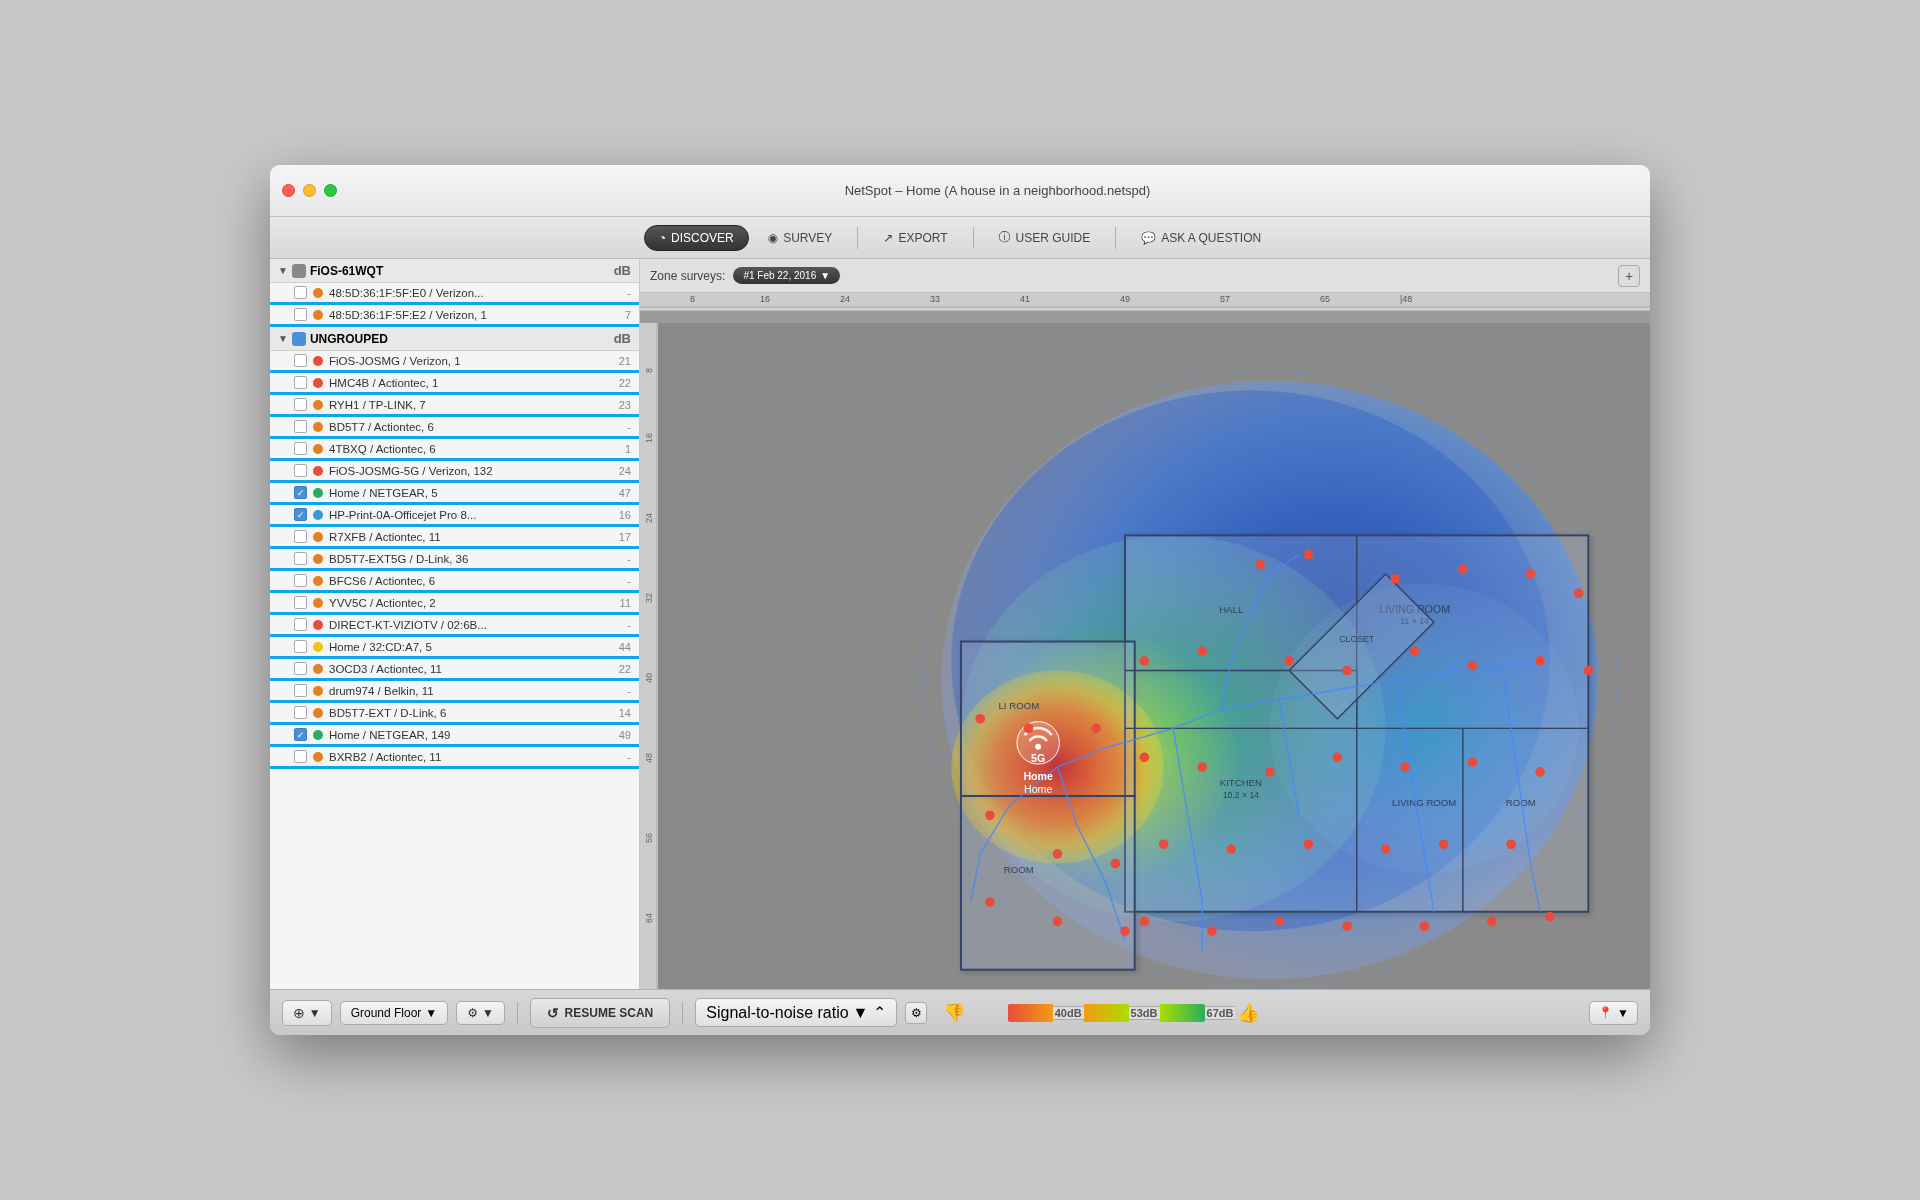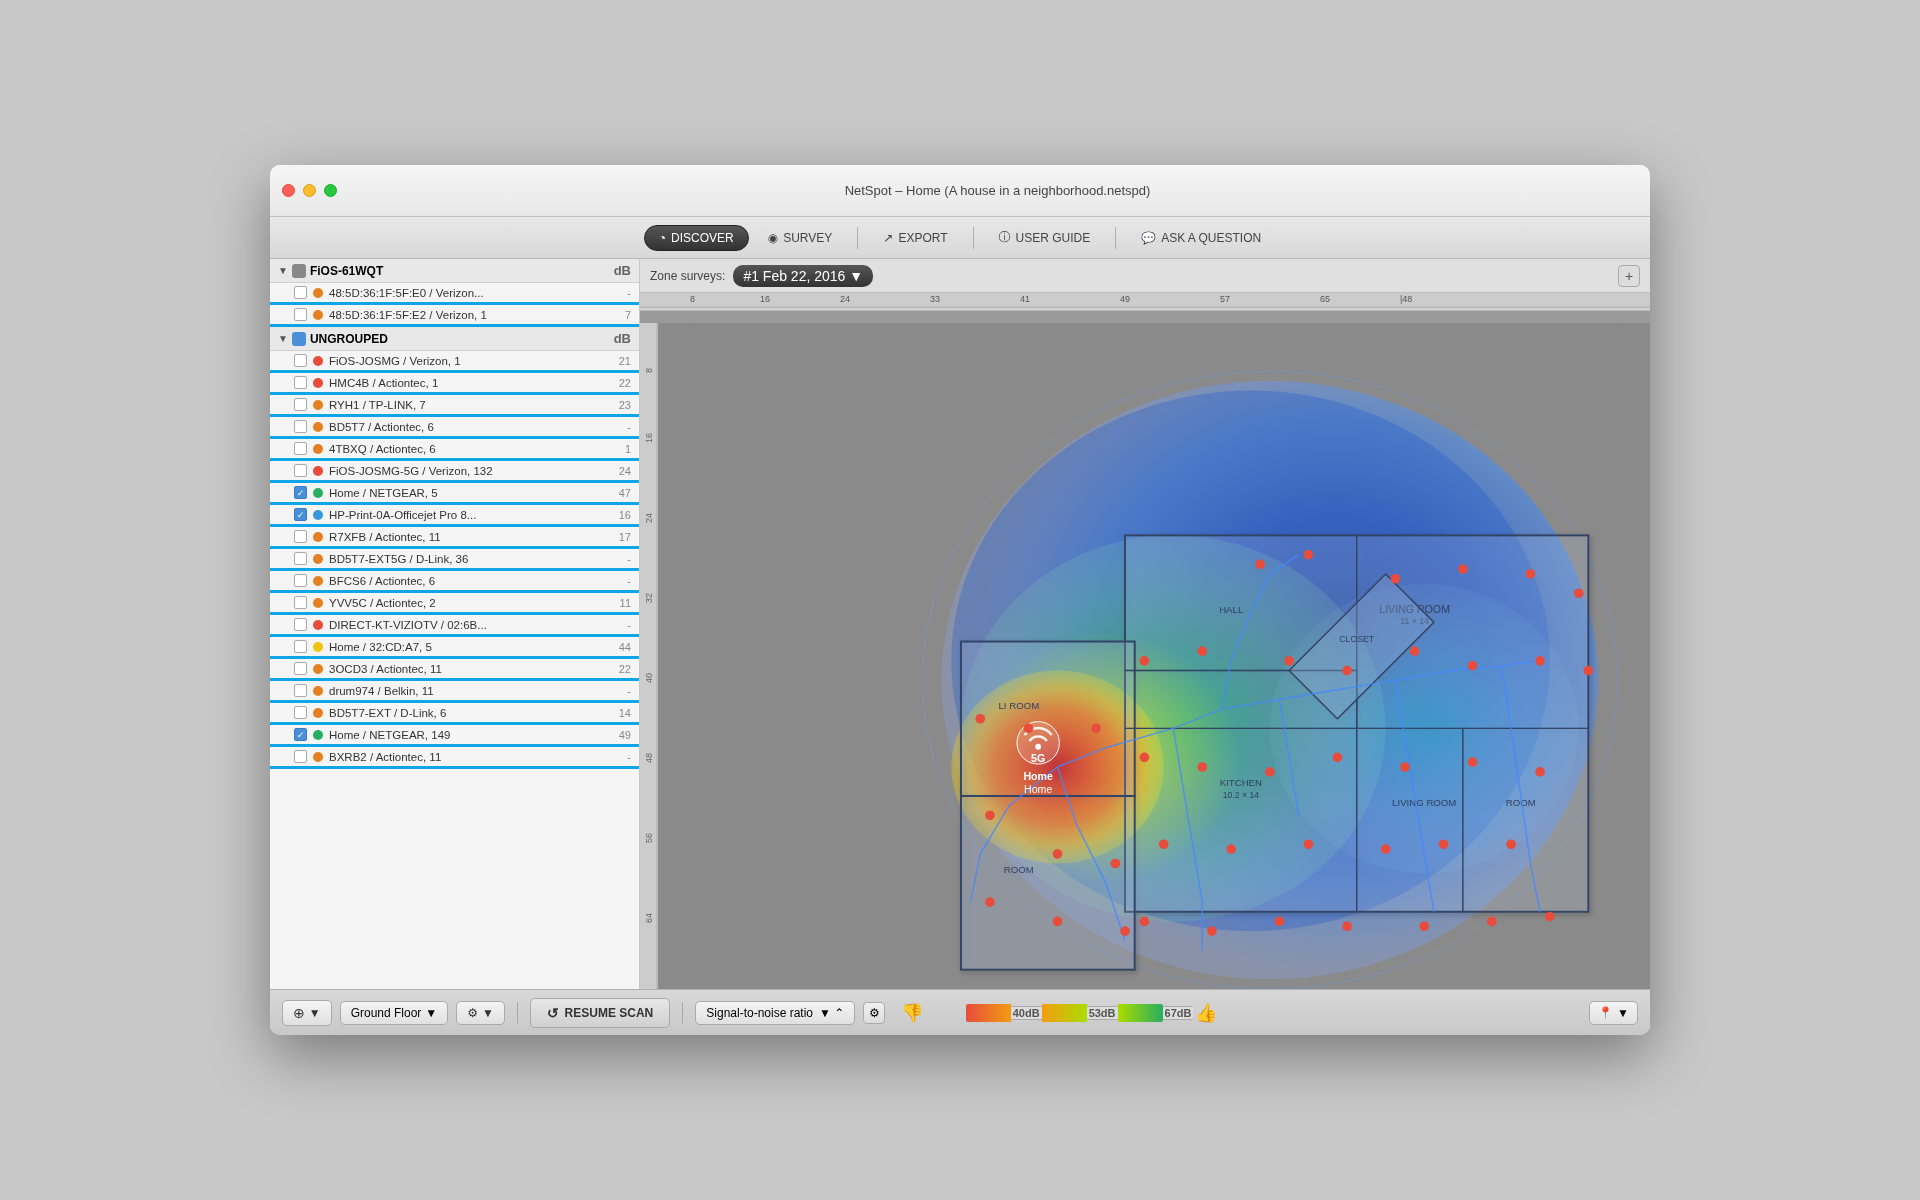--- a/index.html
+++ b/index.html
@@ -202,21 +202,21 @@
     .zone-label {
       font-size: 12px;
       color: #444;
     }
     .zone-btn {
       background: linear-gradient(to bottom, #555, #333);
       color: white;
       border: none;
       border-radius: 10px;
       padding: 3px 10px;
-      font-size: 14px;
+      font-size: 10px;
       cursor: pointer;
       display: flex;
       align-items: center;
       gap: 4px;
     }
     .map-add-btn {
       margin-left: auto;
       width: 22px; height: 22px;
       background: #ddd;
       border: 1px solid #aaa;
@@ -304,21 +304,21 @@
       color: #333;
     }
     .signal-dropdown {
       display: flex;
       align-items: center;
       gap: 4px;
       padding: 4px 10px;
       background: linear-gradient(to bottom, #f5f5f5, #e0e0e0);
       border: 1px solid #aaa;
       border-radius: 5px;
-      font-size: 12px;
+      font-size: 16px;
       cursor: pointer;
       min-width: 160px;
     }
     .signal-gear {
       width: 22px; height: 22px;
       background: linear-gradient(to bottom, #f0f0f0, #ddd);
       border: 1px solid #aaa;
       border-radius: 4px;
       display: flex;
       align-items: center;

